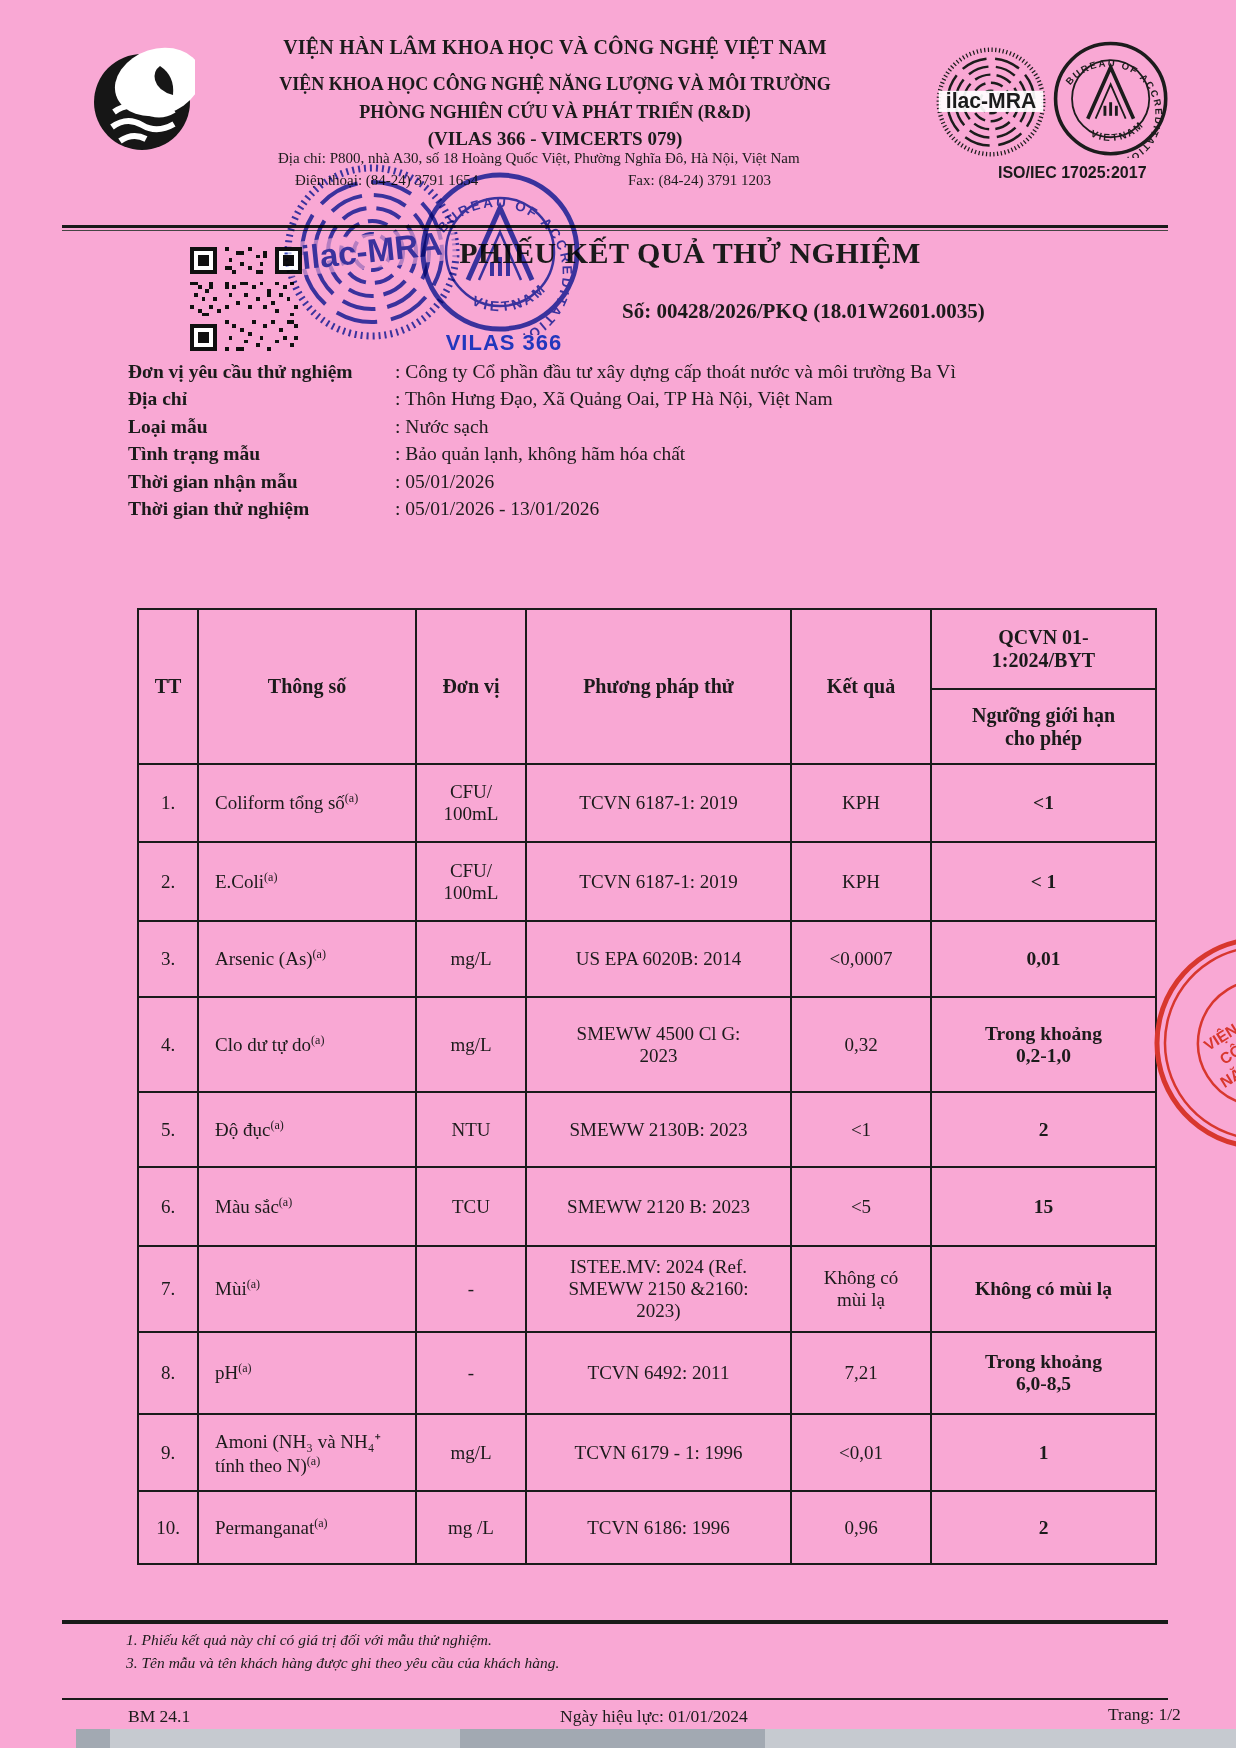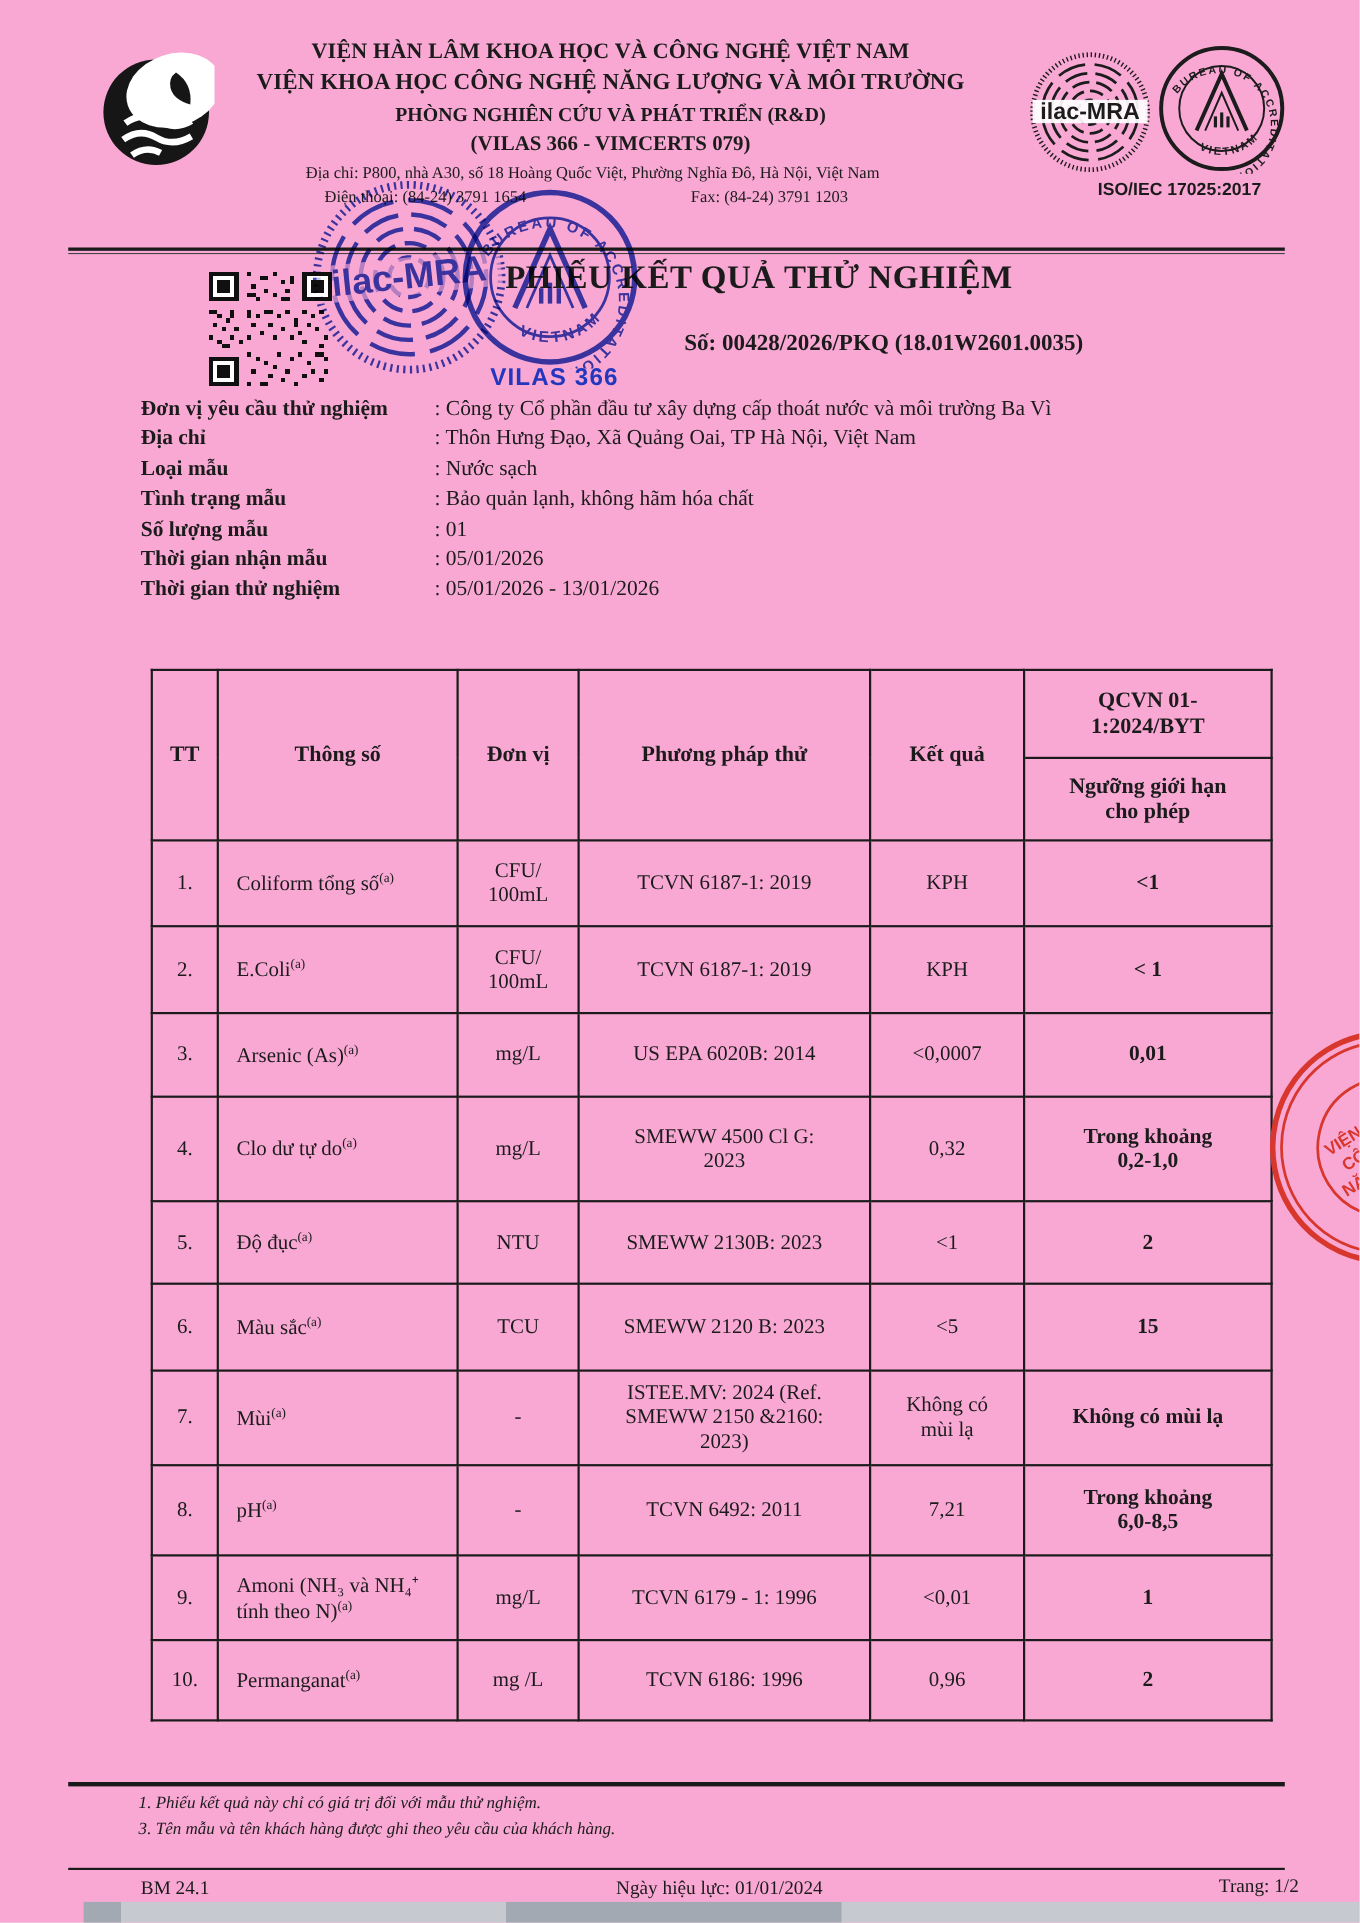--- a/index.html
+++ b/index.html
@@ -3,21 +3,21 @@
 <meta charset="utf-8">
 <style>
   html,body{margin:0;padding:0;background:#e8e8e8;}
   .page{position:relative;width:1236px;height:1748px;background:#f9a8d4;margin:0 auto;
         font-family:"Liberation Serif",serif;color:#1b1b1b;overflow:hidden;}
   .abs{position:absolute;}
   .pre{white-space:pre-line;}
   
   .org-block{left:225px;top:36px;width:660px;text-align:center;}
   .org1{font-size:20px;font-weight:bold;letter-spacing:.2px;}
-  .org2{font-size:21px;font-weight:bold;margin-top:3px;}
+  .org2{font-size:18px;font-weight:bold;margin-top:15px;}
   .org3{font-size:18px;font-weight:bold;margin-top:7px;}
   .org4{font-size:19px;font-weight:bold;margin-top:5px;}
   .addr{left:278px;top:150px;font-size:15px;}
   .phone{left:295px;top:172px;font-size:15px;}
   .fax{left:628px;top:172px;font-size:15px;}
   .iso{left:998px;top:164px;font-size:16px;font-weight:bold;font-family:"Liberation Sans",sans-serif;}
   .divider{left:62px;top:225px;width:1106px;height:3px;background:#1a1a1a;}
   .divider2{left:62px;top:230px;width:1106px;height:1px;background:#444;}
   
   .title{left:310px;top:236px;width:760px;text-align:center;font-size:30px;font-weight:bold;letter-spacing:.5px;}
@@ -265,24 +265,20 @@
     </div>
     <div class="info-row">
       <div class="info-label">Loại mẫu</div>
       <div class="info-value">: Nước sạch</div>
     </div>
     <div class="info-row">
       <div class="info-label">Tình trạng mẫu</div>
       <div class="info-value">: Bảo quản lạnh, không hãm hóa chất</div>
     </div>
     <div class="info-row">
-      <div class="info-label">Số lượng mẫu</div>
-      <div class="info-value">: 01</div>
-    </div>
-    <div class="info-row">
       <div class="info-label">Thời gian nhận mẫu</div>
       <div class="info-value">: 05/01/2026</div>
     </div>
     <div class="info-row">
       <div class="info-label">Thời gian thử nghiệm</div>
       <div class="info-value">: 05/01/2026 - 13/01/2026</div>
     </div>
   </div>
 
   <table class="tbl abs">

